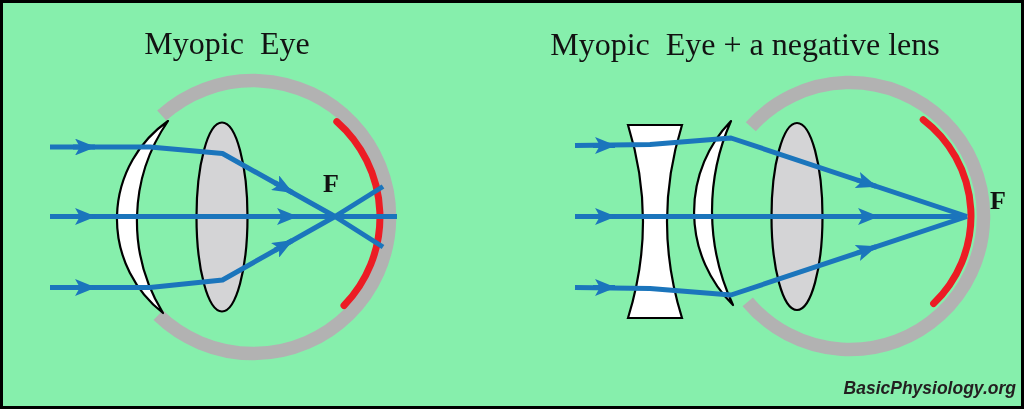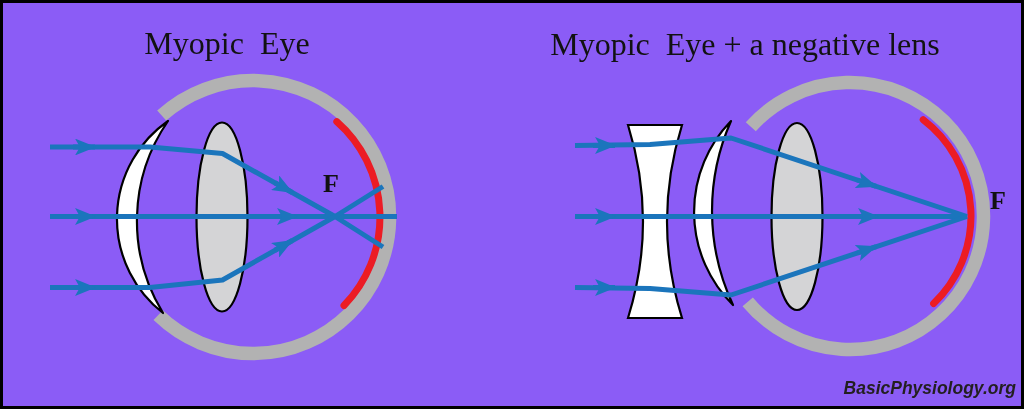--- a/index.html
+++ b/index.html
@@ -1,16 +1,16 @@
 <!DOCTYPE html>
 <html><head>
 <meta charset="utf-8">
 <style>
   html,body{margin:0;padding:0;background:#ffffff;}
-  .stage{position:relative;width:1024px;height:409px;background:#8b5cf6;overflow:hidden;
+  .stage{position:relative;width:1024px;height:409px;background:#86efac;overflow:hidden;
          font-family:"Liberation Sans",sans-serif;}
   svg{display:block;}
   text{white-space:pre;}
   .panel-title{font-family:"Liberation Serif",serif;font-size:32px;fill:#121212;}
   .focal-label{font-family:"Liberation Serif",serif;font-size:26px;font-weight:bold;fill:#111111;}
   .watermark{font-family:"Liberation Sans",sans-serif;font-size:17.5px;font-style:italic;
              font-weight:bold;}
   .outline{stroke:#000000;stroke-width:2.2;}
   .ray{fill:none;stroke-width:5;stroke-linejoin:round;stroke-linecap:butt;}
   .ring{fill:none;stroke-width:13.5;stroke-linecap:butt;}

